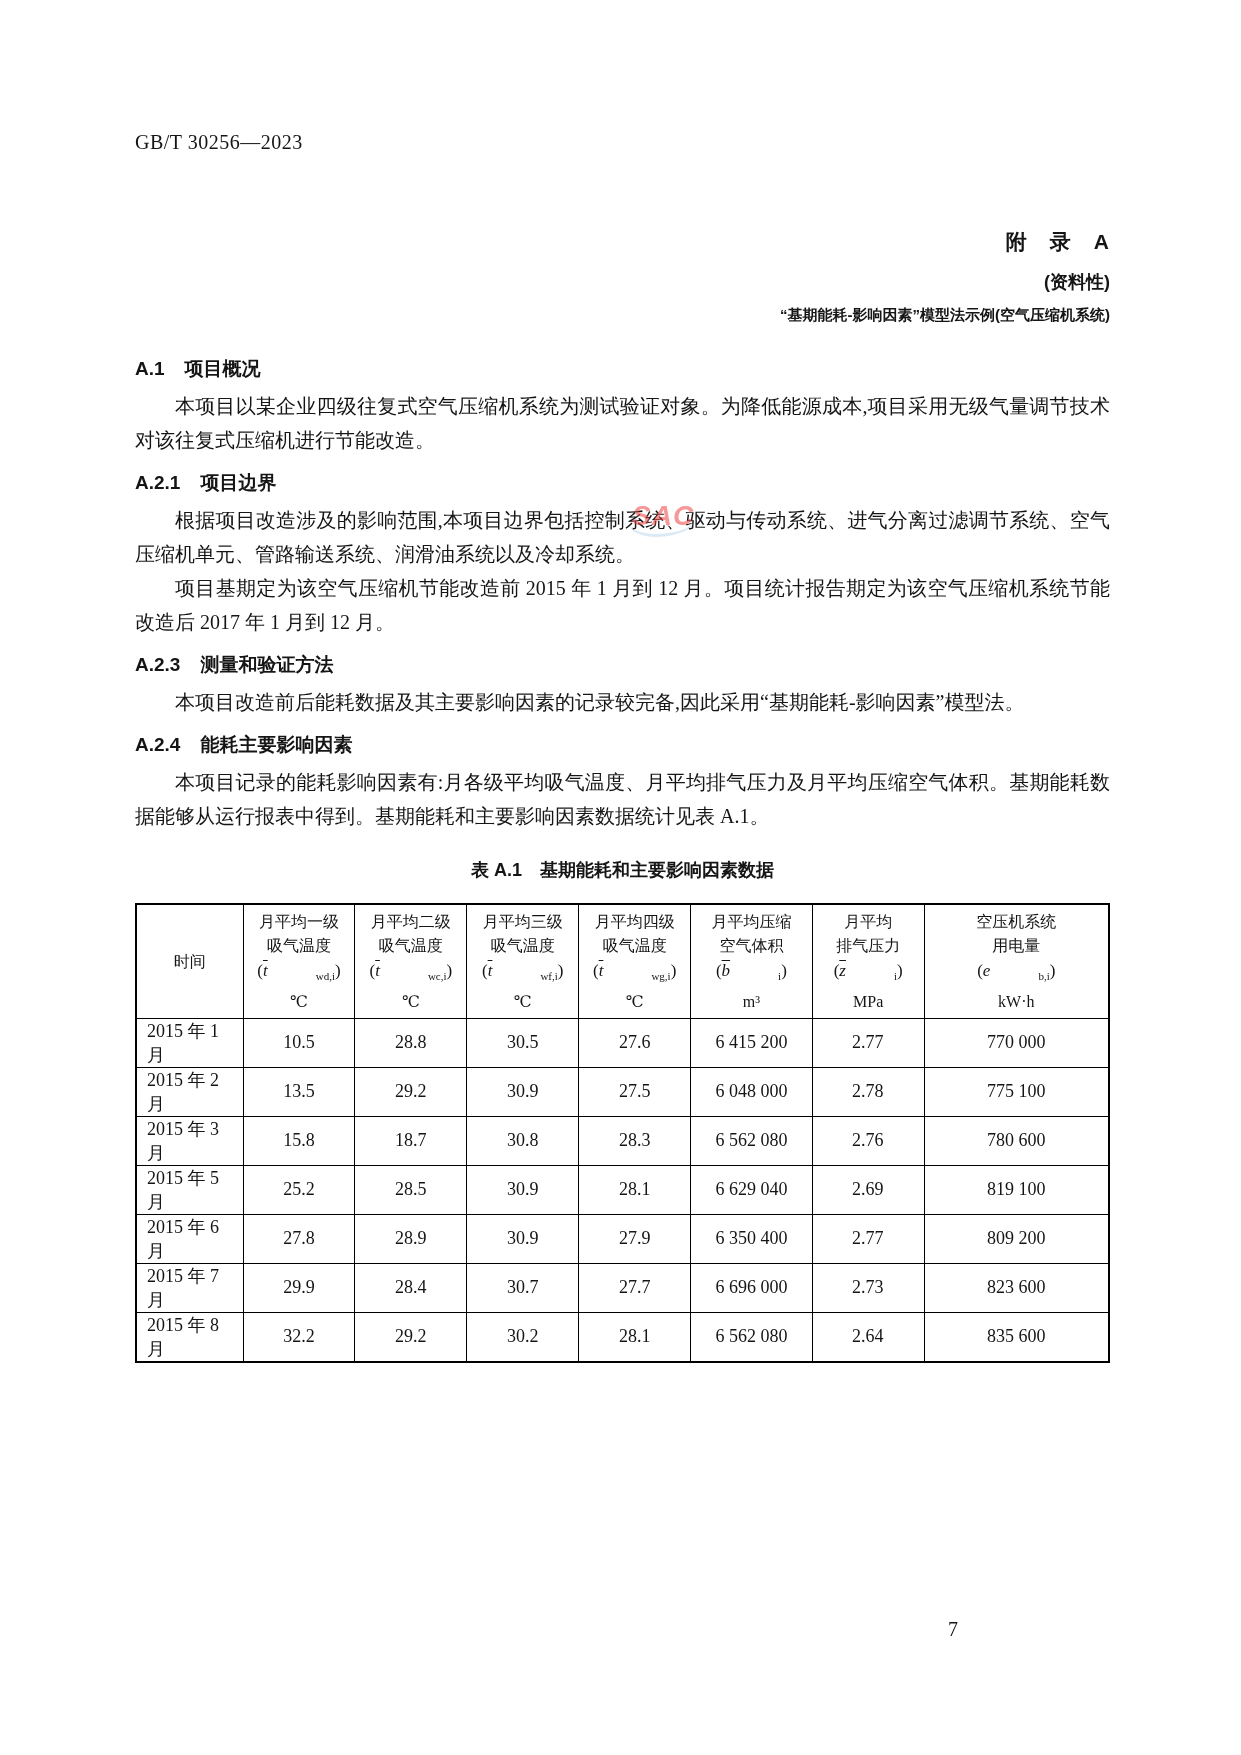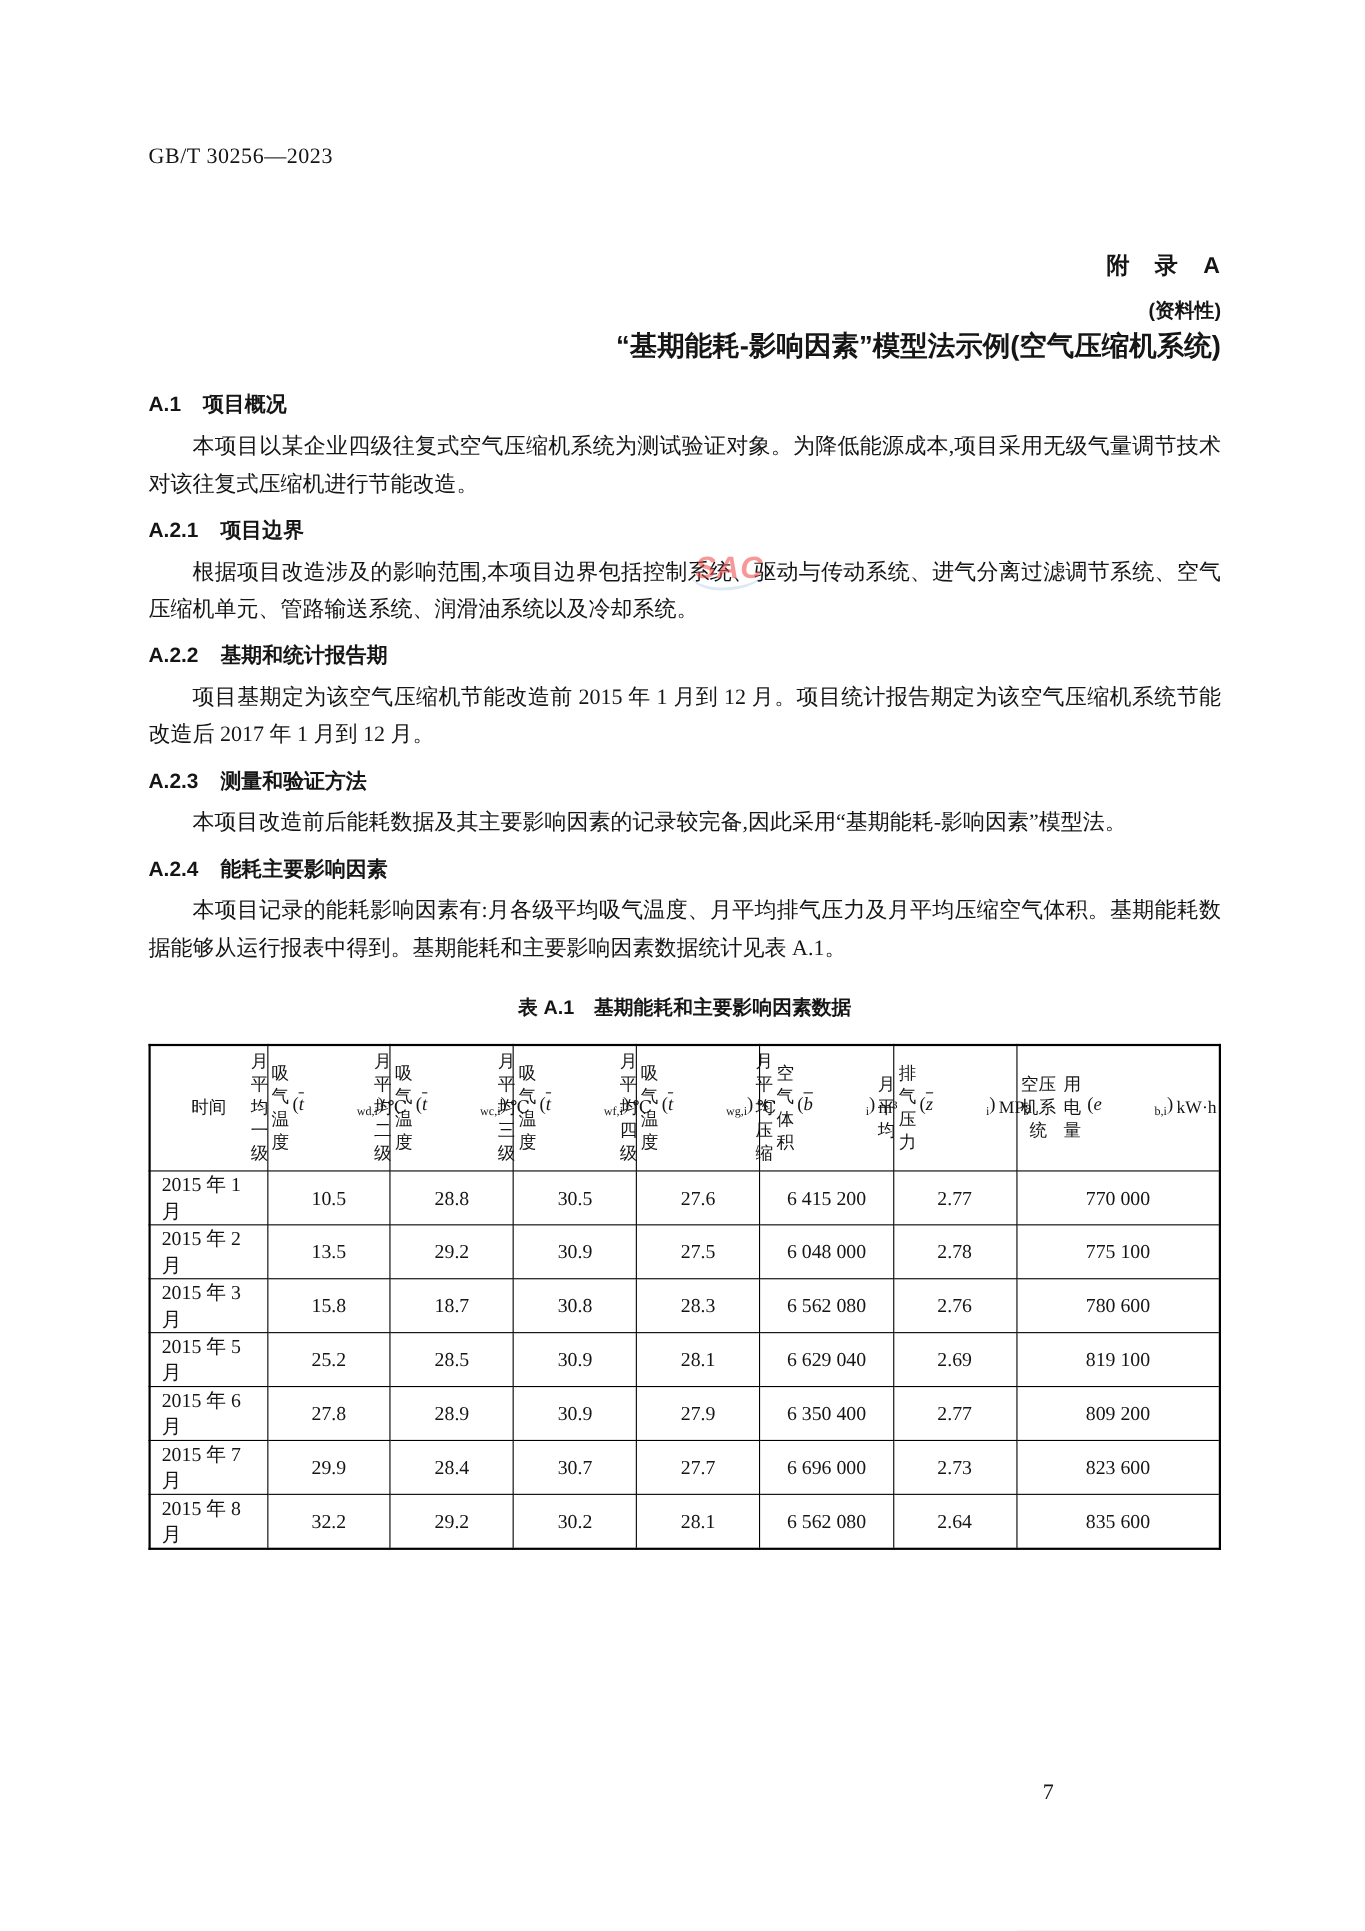--- a/index.html
+++ b/index.html
@@ -28,21 +28,21 @@
     letter-spacing: 0.5px;
   }
   .title-block {
     margin-top: 74px;
     text-align: right;
     font-family: "Liberation Sans", "DejaVu Sans", sans-serif;
     font-weight: bold;
   }
   .appendix-title { font-size: 21px; line-height: 28px; letter-spacing: 1px; }
   .appendix-type { margin-top: 14px; font-size: 18px; line-height: 24px; }
-  .appendix-subject { margin-top: 8px; font-size: 25px; line-height: 26px; }
+  .appendix-subject { margin-top: 8px; font-size: 15px; line-height: 26px; }
   .sections { margin-top: 24px; }
   .sec-heading {
     margin: 9px 0 3px;
     font-family: "Liberation Sans", "DejaVu Sans", sans-serif;
     font-weight: bold;
     font-size: 19px;
     line-height: 34px;
   }
   .sec-id { margin-right: 20px; }
   .body-para {
@@ -70,21 +70,21 @@
   }
   .data-table th, .data-table td { border: 1px solid #000; }
   .data-table th {
     font-weight: normal;
     height: 114px;
     vertical-align: middle;
     padding: 4px 2px;
   }
   .th-inner {
     display: flex;
-    flex-direction: row;
+    flex-direction: column;
     justify-content: center;
     align-items: center;
     gap: 3px;
     height: 100%;
   }
   .th-name { font-size: 16px; line-height: 21px; }
   .th-sym  { font-size: 17px; line-height: 23px; font-family: "Liberation Serif", serif; }
   .th-sym i { font-family: "Liberation Serif", serif; }
   .th-sym .ovl { text-decoration: overline; }
   .th-sym sub { font-size: 11px; margin-left: 48px; }
@@ -140,23 +140,20 @@
         <span class="sec-id">A.1</span><span class="sec-title">项目概况</span>
       </div>
       <p class="body-para">本项目以某企业四级往复式空气压缩机系统为测试验证对象。为降低能源成本,项目采用无级气量调节技术对该往复式压缩机进行节能改造。</p>
 
 
       <div class="sec-heading">
         <span class="sec-id">A.2.1</span><span class="sec-title">项目边界</span>
       </div>
       <p class="body-para">根据项目改造涉及的影响范围,本项目边界包括控制系统、驱动与传动系统、进气分离过滤调节系统、空气压缩机单元、管路输送系统、润滑油系统以及冷却系统。</p>
 
-      <div class="sec-heading">
-        <span class="sec-id">A.2.2</span><span class="sec-title">基期和统计报告期</span>
-      </div>
       <p class="body-para">项目基期定为该空气压缩机节能改造前 2015 年 1 月到 12 月。项目统计报告期定为该空气压缩机系统节能改造后 2017 年 1 月到 12 月。</p>
 
       <div class="sec-heading">
         <span class="sec-id">A.2.3</span><span class="sec-title">测量和验证方法</span>
       </div>
       <p class="body-para">本项目改造前后能耗数据及其主要影响因素的记录较完备,因此采用“基期能耗-影响因素”模型法。</p>
 
       <div class="sec-heading">
         <span class="sec-id">A.2.4</span><span class="sec-title">能耗主要影响因素</span>
       </div>

